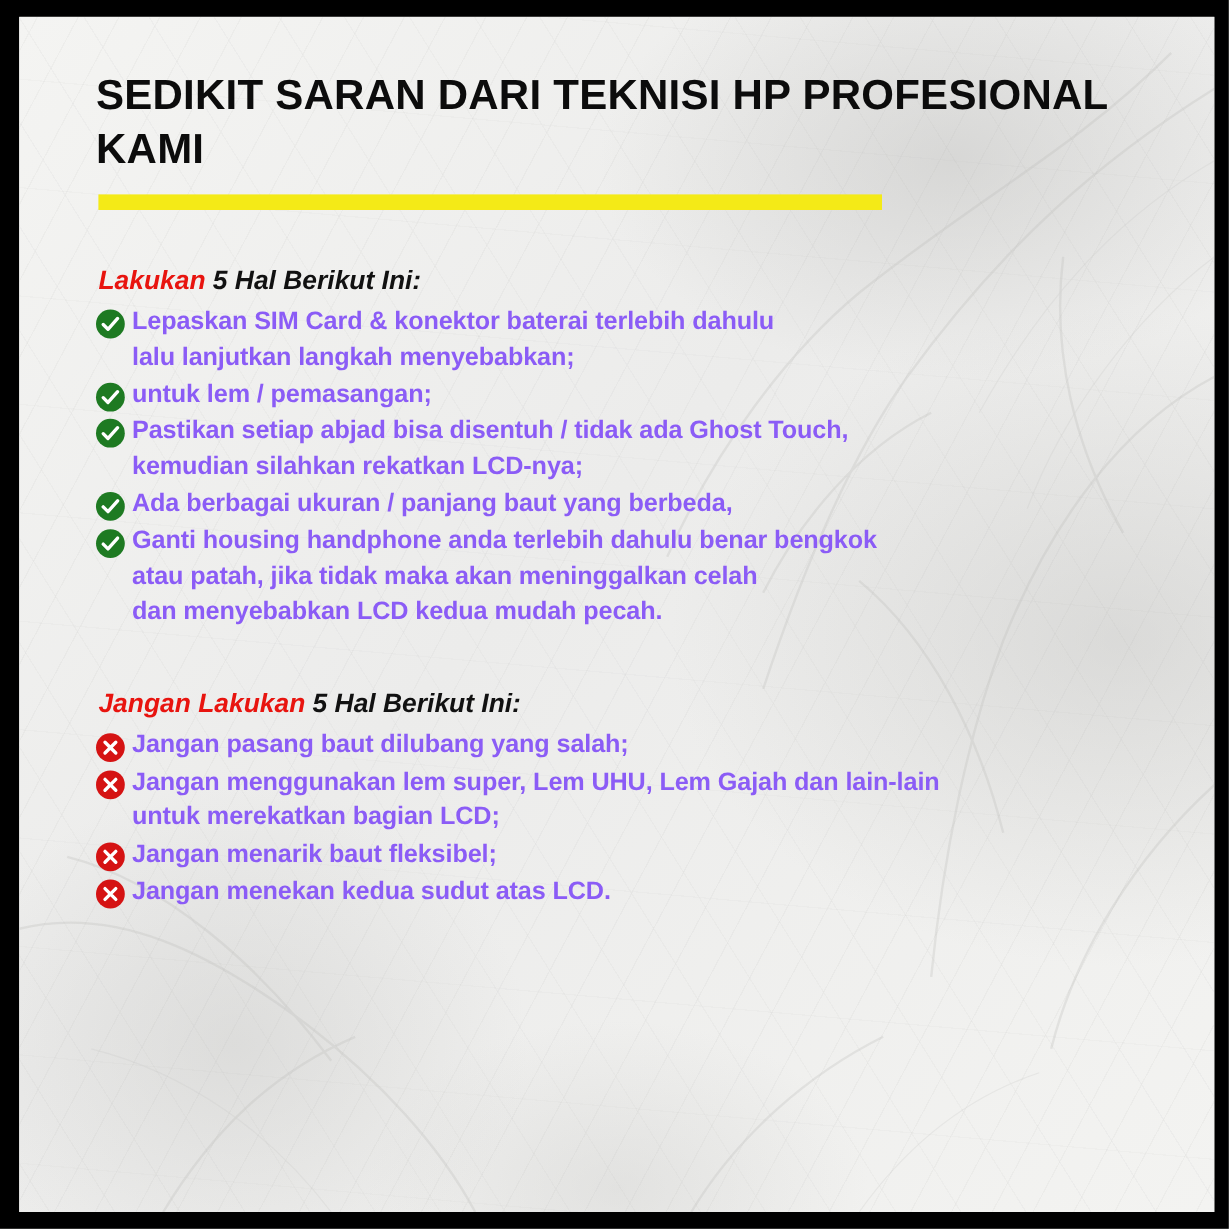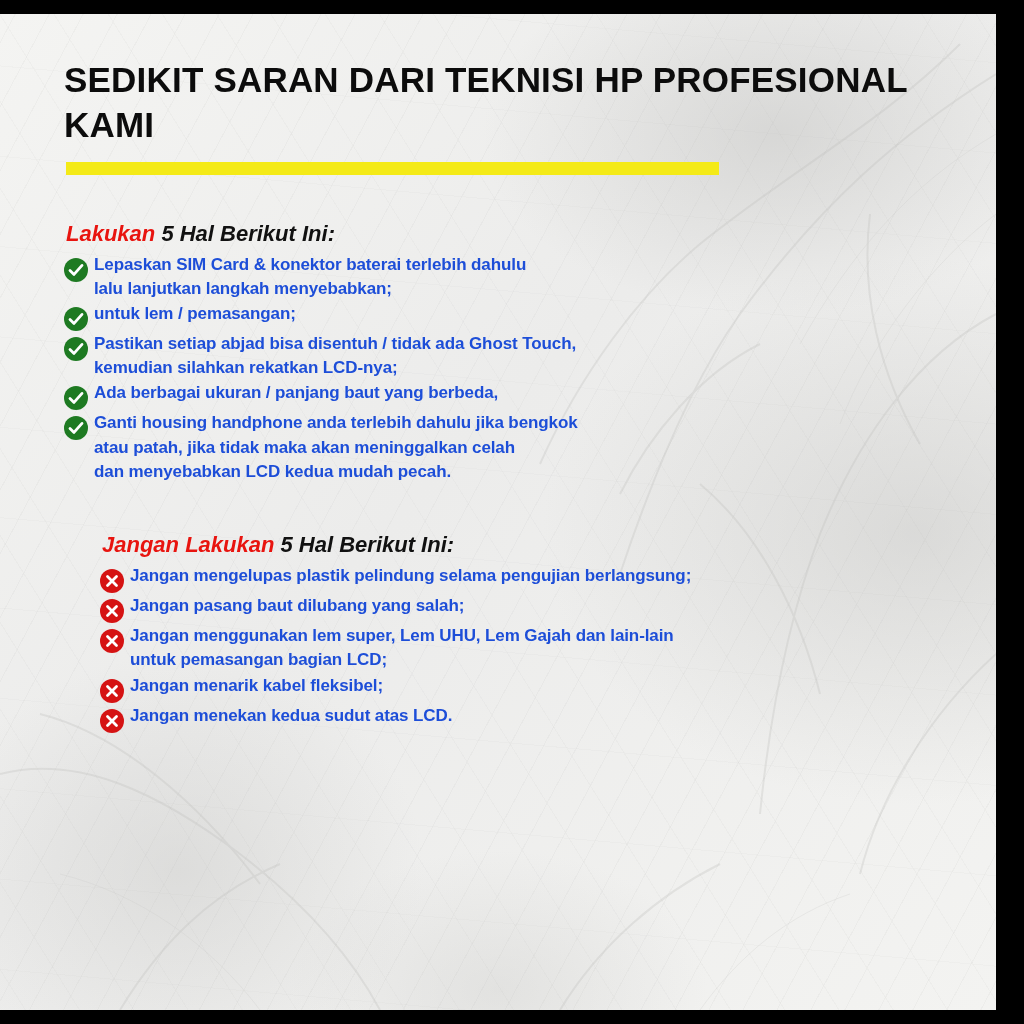--- a/index.html
+++ b/index.html
@@ -8,21 +8,21 @@
   }
   body {
     width: 1024px;
     height: 1024px;
     background: #000;
     font-family: "Liberation Sans", sans-serif;
     overflow: hidden;
   }
   .poster {
     position: absolute;
-    left: 0;
+    left: 16px;
     top: 14px;
     width: 996px;
     height: 996px;
     background: #f2f2f0;
     overflow: hidden;
   }
   
   .texture {
     position: absolute;
     inset: 0;
@@ -66,21 +66,20 @@
     width: 653px;
     height: 13px;
     background: #f4ea17;
     margin: 14px 0 0 2px;
   }
   .section {
     margin-top: 46px;
   }
   .section.dont {
     margin-top: 48px;
-    margin-left: 36px;
   }
   .sec-head {
     font-size: 22px;
     font-weight: bold;
     color: #111;
     margin: 0 0 6px 2px;
     line-height: 1.2;
     font-style: italic;
   }
   .sec-head .kw {
@@ -102,23 +101,23 @@
     height: 24px;
     border-radius: 50%;
     margin-top: 5px;
     margin-right: 6px;
     position: relative;
   }
   .mark.ok { background: #1e7a22; }
   .mark.no { background: #d51313; }
   .mark svg { position: absolute; left: 0; top: 0; }
   .li-text {
-    font-size: 17px;
+    font-size: 21px;
     line-height: 1.42;
-    color: #1d4ed8;
+    color: #8b5cf6;
     font-weight: bold;
     letter-spacing: -0.1px;
   }
   .li-text .l2 { display: block; }
 </style>
 </head>
 <body>
 
 <div class="poster">
   <div class="texture"></div>
@@ -195,72 +194,62 @@
             <span class="l1">Ada berbagai ukuran / panjang baut yang berbeda,</span>
           </span>
         </li>
         <li>
           <span class="mark ok">
             <svg width="24" height="24" viewBox="0 0 24 24">
                 <path d="M6 12.4l4 4 8-9" fill="none" stroke="#ffffff" stroke-width="2.8" stroke-linecap="round" stroke-linejoin="round"></path>
               </svg>
           </span>
           <span class="li-text">
-            <span class="l1">Ganti housing handphone anda terlebih dahulu jika bengkok</span>
+            <span class="l1">Ganti housing handphone anda terlebih dahulu benar bengkok</span>
             <span class="l2">atau patah, jika tidak maka akan meninggalkan celah</span>
             <span class="l2">dan menyebabkan LCD kedua mudah pecah.</span>
           </span>
         </li>
       </ul>
     </div>
 
     <div class="section dont">
       <div class="sec-head">
         <span class="kw">Jangan Lakukan</span><span> 5 Hal Berikut Ini:</span>
       </div>
       <ul class="list">
         <li>
           <span class="mark no">
             <svg width="24" height="24" viewBox="0 0 24 24">
                 <path d="M7.5 7.5l9 9M16.5 7.5l-9 9" fill="none" stroke="#ffffff" stroke-width="2.8" stroke-linecap="round"></path>
               </svg>
           </span>
           <span class="li-text">
-            <span class="l1">Jangan mengelupas plastik pelindung selama pengujian berlangsung;</span>
-          </span>
-        </li>
-        <li>
-          <span class="mark no">
-            <svg width="24" height="24" viewBox="0 0 24 24">
-                <path d="M7.5 7.5l9 9M16.5 7.5l-9 9" fill="none" stroke="#ffffff" stroke-width="2.8" stroke-linecap="round"></path>
-              </svg>
-          </span>
-          <span class="li-text">
             <span class="l1">Jangan pasang baut dilubang yang salah;</span>
           </span>
         </li>
         <li>
           <span class="mark no">
             <svg width="24" height="24" viewBox="0 0 24 24">
                 <path d="M7.5 7.5l9 9M16.5 7.5l-9 9" fill="none" stroke="#ffffff" stroke-width="2.8" stroke-linecap="round"></path>
               </svg>
           </span>
           <span class="li-text">
             <span class="l1">Jangan menggunakan lem super, Lem UHU, Lem Gajah dan lain-lain</span>
-            <span class="l2">untuk pemasangan bagian LCD;</span>
-          </span>
-        </li>
-        <li>
-          <span class="mark no">
-            <svg width="24" height="24" viewBox="0 0 24 24">
-                <path d="M7.5 7.5l9 9M16.5 7.5l-9 9" fill="none" stroke="#ffffff" stroke-width="2.8" stroke-linecap="round"></path>
-              </svg>
-          </span>
-          <span class="li-text">
-            <span class="l1">Jangan menarik kabel fleksibel;</span>
+            <span class="l2">untuk merekatkan bagian LCD;</span>
+          </span>
+        </li>
+        <li>
+          <span class="mark no">
+            <svg width="24" height="24" viewBox="0 0 24 24">
+                <path d="M7.5 7.5l9 9M16.5 7.5l-9 9" fill="none" stroke="#ffffff" stroke-width="2.8" stroke-linecap="round"></path>
+              </svg>
+          </span>
+          <span class="li-text">
+            <span class="l1">Jangan menarik baut fleksibel;</span>
           </span>
         </li>
         <li>
           <span class="mark no">
             <svg width="24" height="24" viewBox="0 0 24 24">
                 <path d="M7.5 7.5l9 9M16.5 7.5l-9 9" fill="none" stroke="#ffffff" stroke-width="2.8" stroke-linecap="round"></path>
               </svg>
           </span>
           <span class="li-text">
             <span class="l1">Jangan menekan kedua sudut atas LCD.</span>

